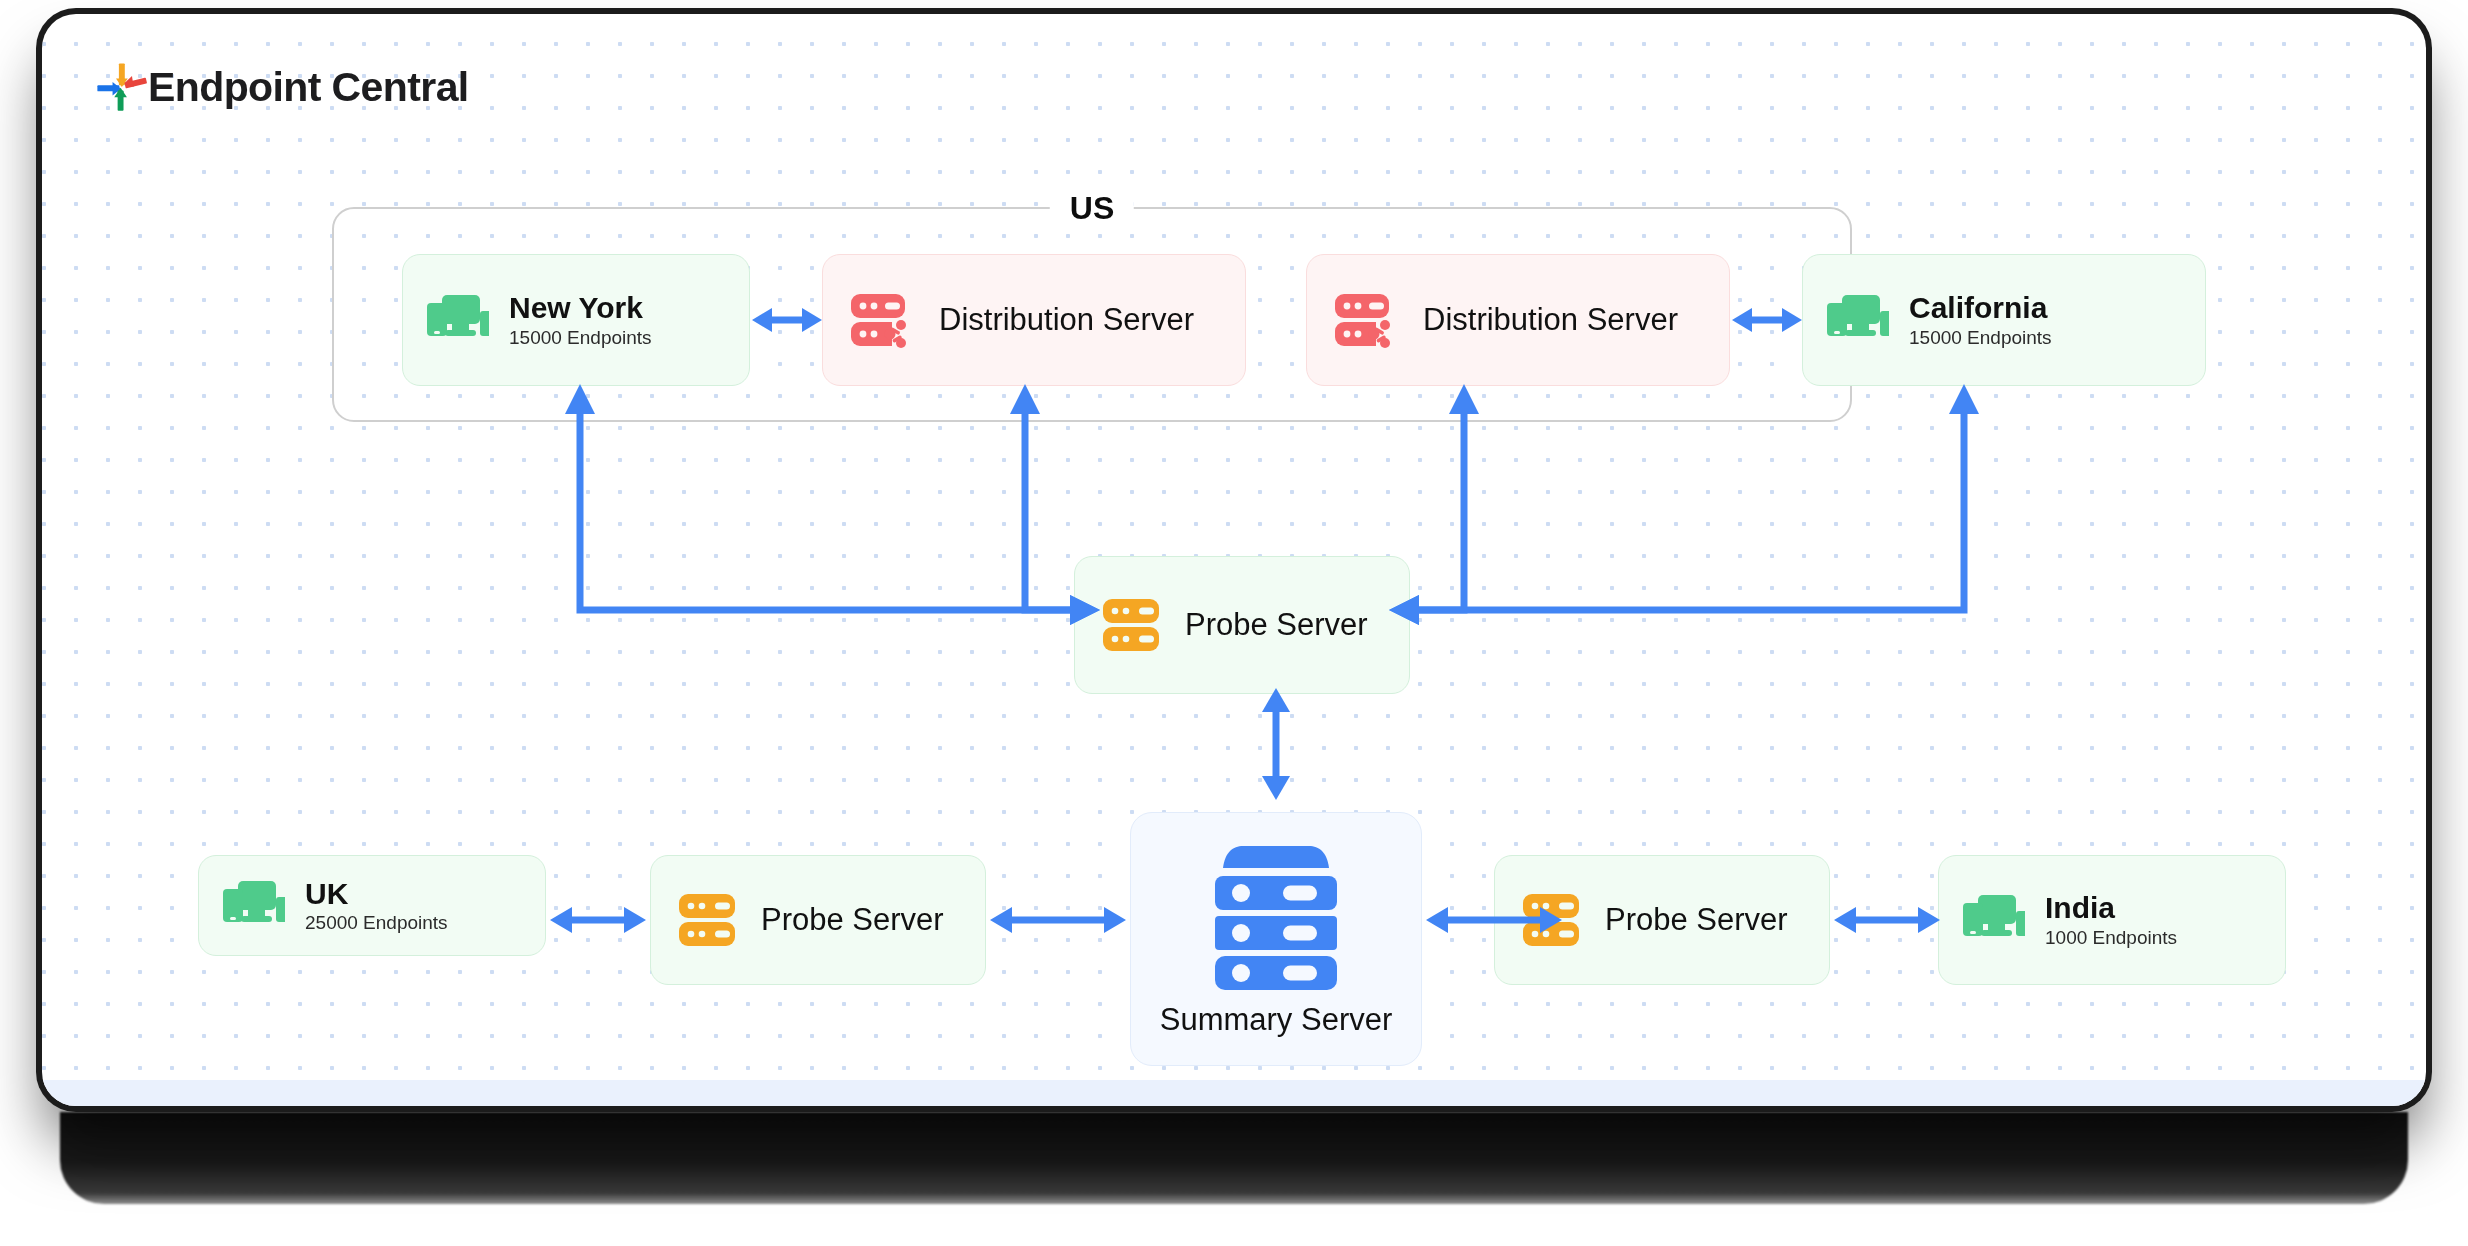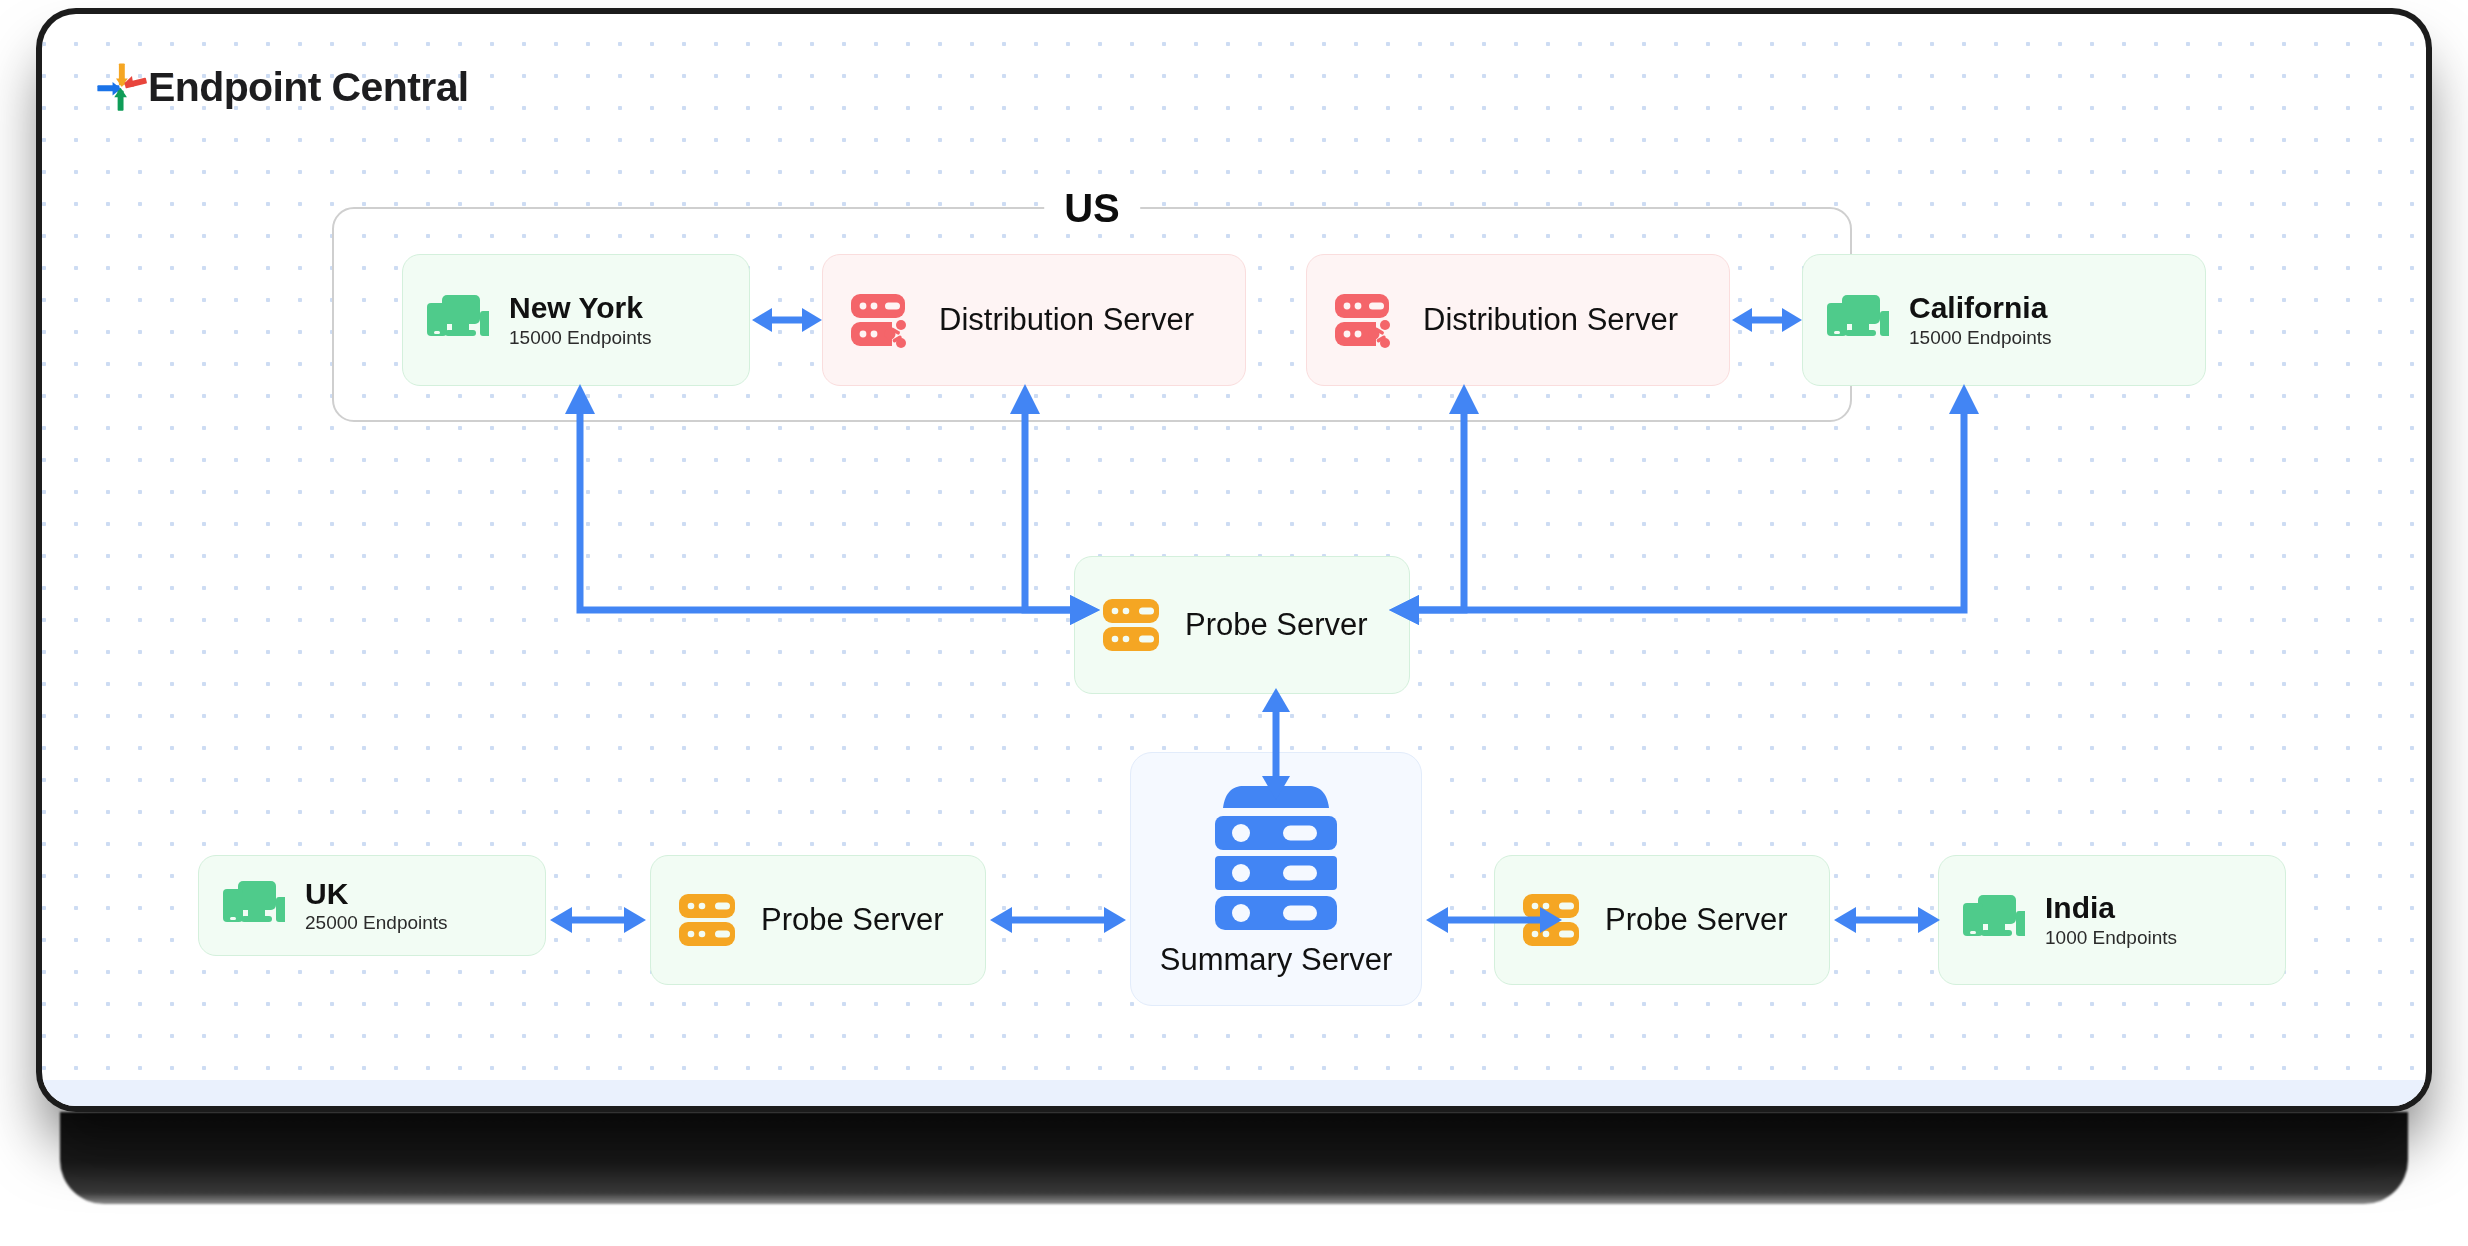--- a/index.html
+++ b/index.html
@@ -88,21 +88,21 @@
     border-radius: 22px;
     box-sizing: border-box;
   }
   #us-legend {
     position: absolute;
     left: 50%;
     top: -22px;
     transform: translateX(-50%);
     background: #ffffff;
     padding: 0 20px;
-    font-size: 40px;
+    font-size: 32px;
     font-weight: 700;
     color: #0d0d0d;
     line-height: 42px;
   }
 
   
   .node {
     position: absolute;
     box-sizing: border-box;
     display: flex;
@@ -149,21 +149,21 @@
   
   .loc { gap: 20px; padding-left: 22px; }
   .loc .txt { align-items: flex-start; }
 
   
   .srv { gap: 22px; padding-left: 26px; }
 
   
   #summary-server {
     left: 1088px;
-    top: 738px;
+    top: 798px;
     width: 292px;
     height: 254px;
     border-radius: 22px;
     gap: 6px;
   }
   #summary-server .caption {
     font-size: 31px;
     color: #111111;
     white-space: nowrap;
   }

